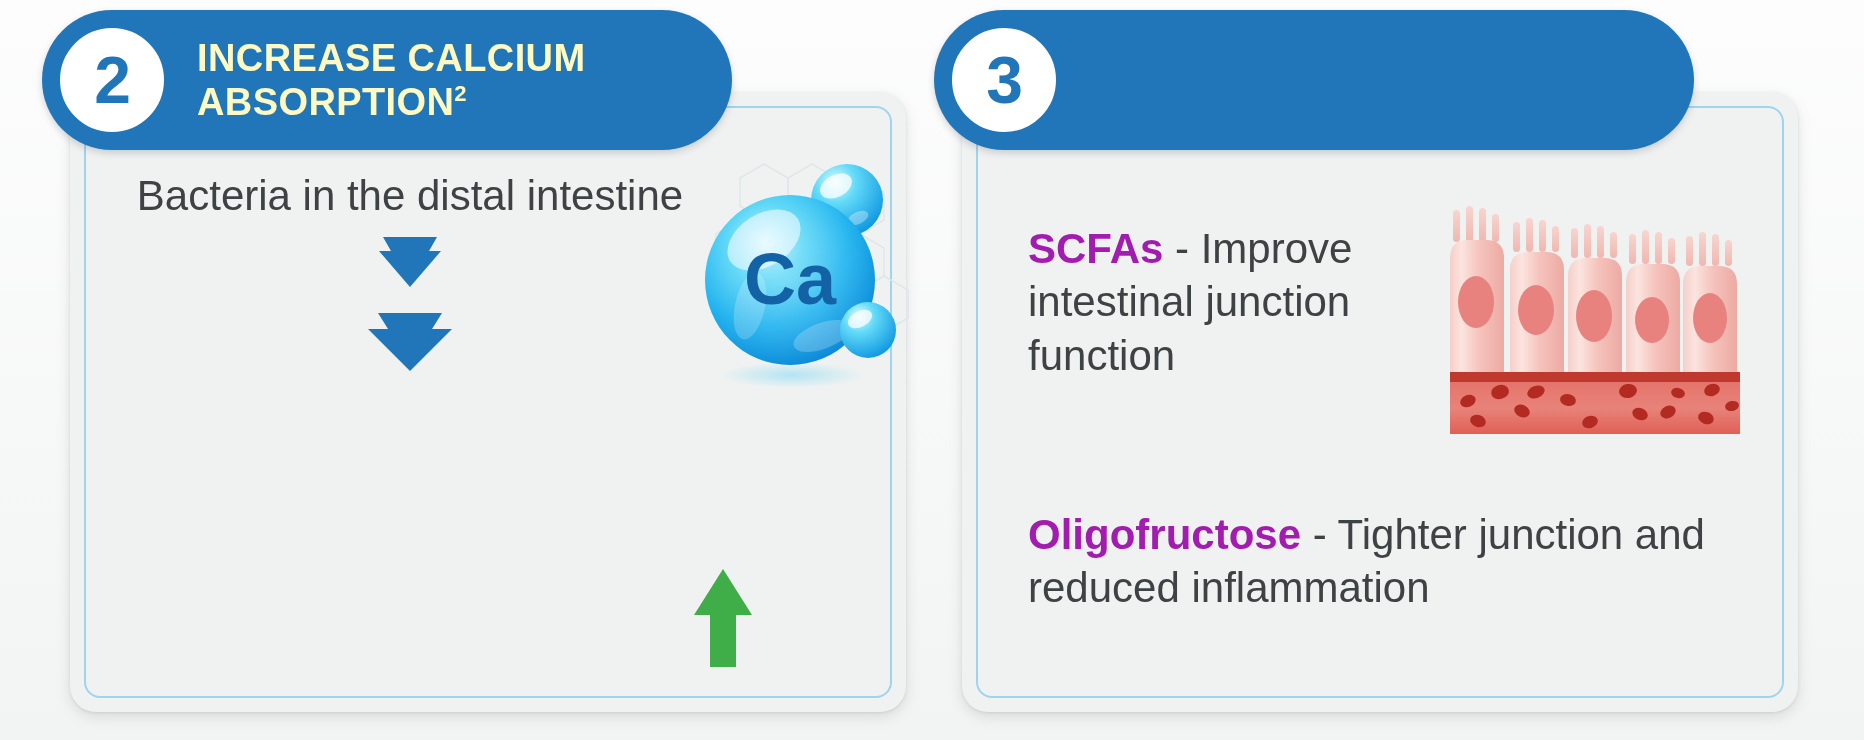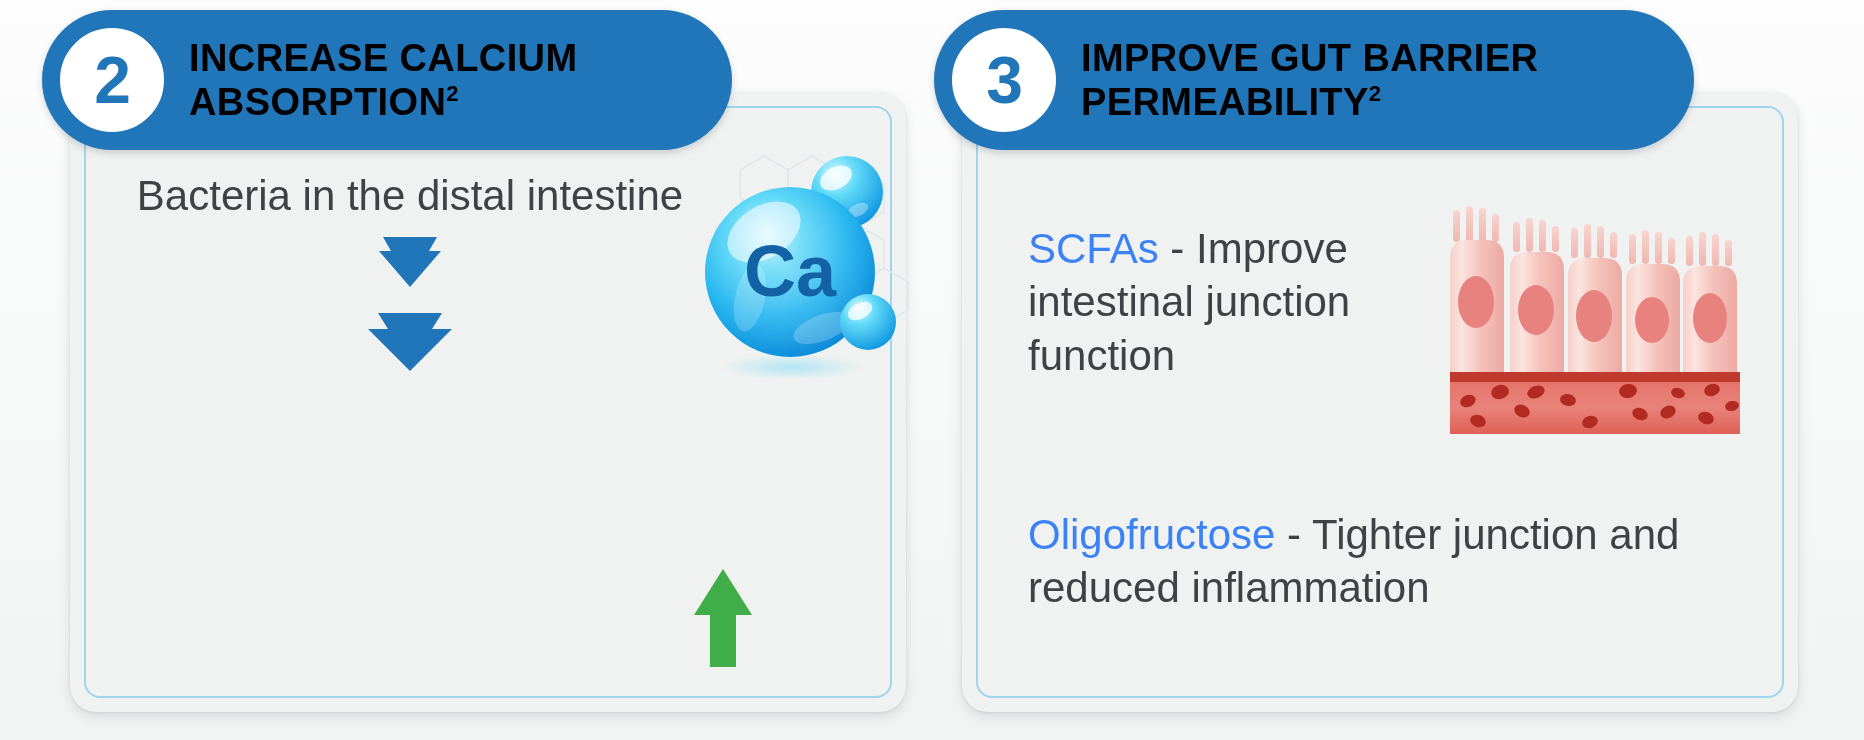--- a/index.html
+++ b/index.html
@@ -55,26 +55,26 @@
     border:7px solid #2176b9;
     box-sizing:border-box;
     display:flex;align-items:center;justify-content:center;
     color:#2176b9;
     font-size:66px;
     font-weight:bold;
     line-height:1;
     letter-spacing:-1px;
   }
   .header-title{
-    color:#000000;
+    color:#fef9c3;
     font-weight:bold;
     font-size:38px;
     line-height:1.17;
     letter-spacing:.4px;
-    margin-left:18px;
+    margin-left:26px;
     padding-right:24px;
     text-transform:uppercase;
   }
   .header-title sup{font-size:.58em;vertical-align:super;font-weight:bold;}
 
   
   #flow{
     position:absolute;
     left:100px;top:170px;width:620px;
     text-align:center;
@@ -86,39 +86,39 @@
     line-height:1.22;
     letter-spacing:0px;
   }
   .flow-arrow{display:flex;justify-content:center;}
   .arrow-sm{margin:10px 0 8px;}
   .arrow-lg{margin:14px 0 10px;}
 
   
   #ca-art{
     position:absolute;
-    left:672px;top:120px;width:250px;height:270px;
+    left:672px;top:128px;width:250px;height:270px;
     z-index:2;
   }
   
   #green-arrow{
     position:absolute;
     left:690px;top:565px;
     z-index:3;
   }
 
   
   .rp-text{
     position:absolute;
     color:#3f4244;
     font-size:42px;
     line-height:1.27;
     z-index:3;
   }
-  .rp-text b{font-weight:normal;color:#3b82f6;}
+  .rp-text b{font-weight:bold;color:#a21caf;}
   #rp-para-1{left:1028px;top:222px;width:400px;}
   #rp-para-2{left:1028px;top:508px;width:700px;}
 
   #gut-art{
     position:absolute;
     left:1440px;top:196px;width:310px;height:240px;
     z-index:2;
   }
 </style>
 </head>
@@ -219,23 +219,20 @@
     <path d="M33 4 L62 50 H46 V102 H20 V50 H4 Z" fill="#3fae49"></path>
   </svg>
 </div>
 
 <div class="card" id="card-right">
   <div class="card-inner-border"></div>
 </div>
 
 <div class="header-pill" id="header-right">
   <div class="badge">3</div>
-  <div class="header-title">
-    <span>IMPROVE GUT BARRIER PERMEABILITY</span><sup>2</sup>
-  </div>
 </div>
 
 <div class="rp-text" id="rp-para-1">
   <b>SCFAs</b><span> - </span><span>Improve intestinal junction function</span>
 </div>
 
 <div class="rp-text" id="rp-para-2">
   <b>Oligofructose</b><span> - </span><span>Tighter junction and reduced inflammation</span>
 </div>
 

